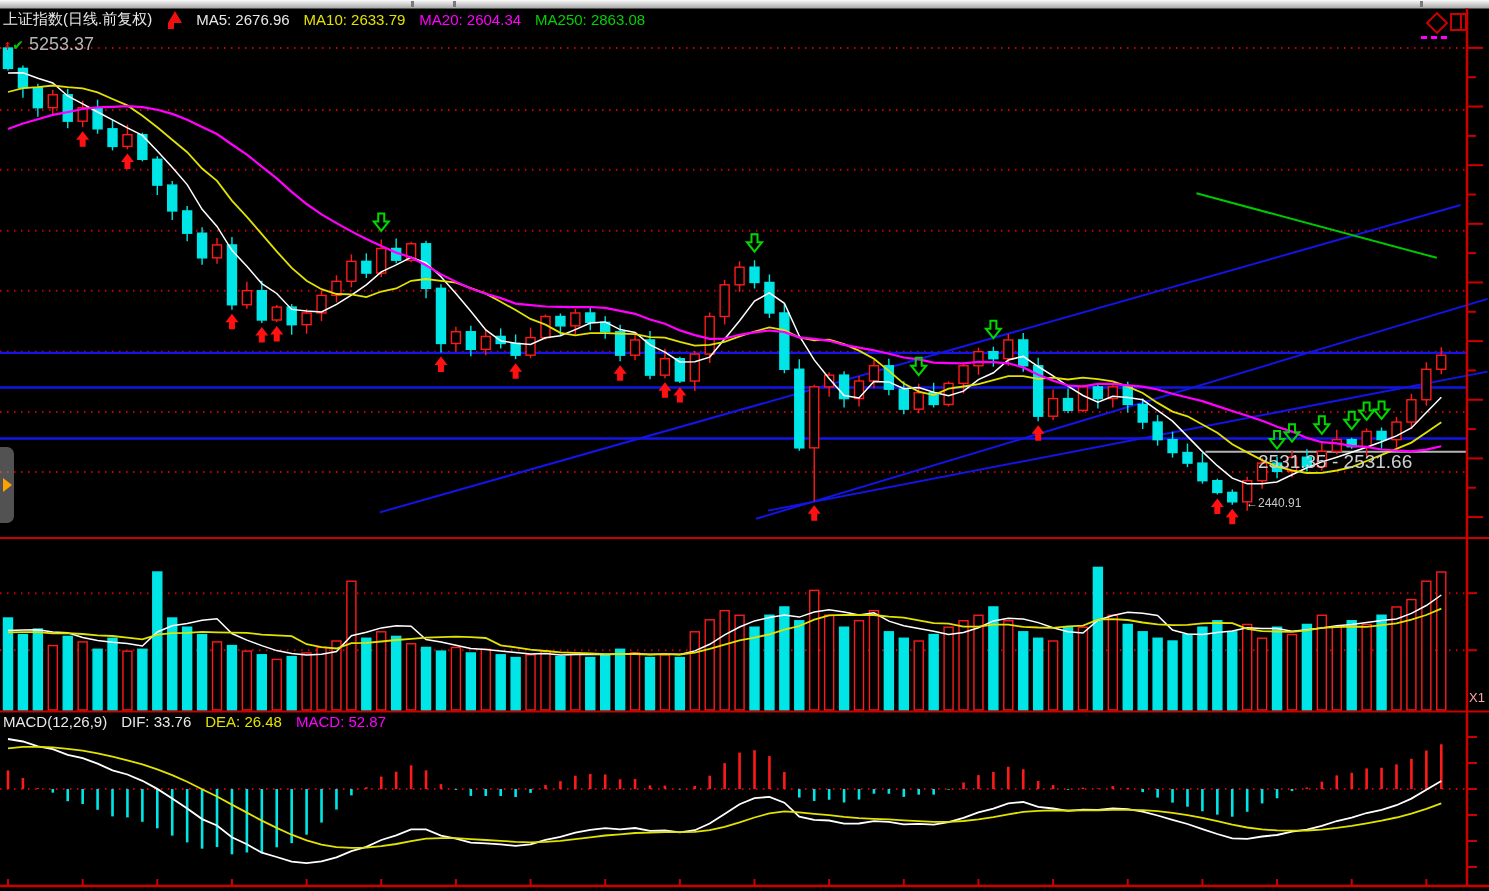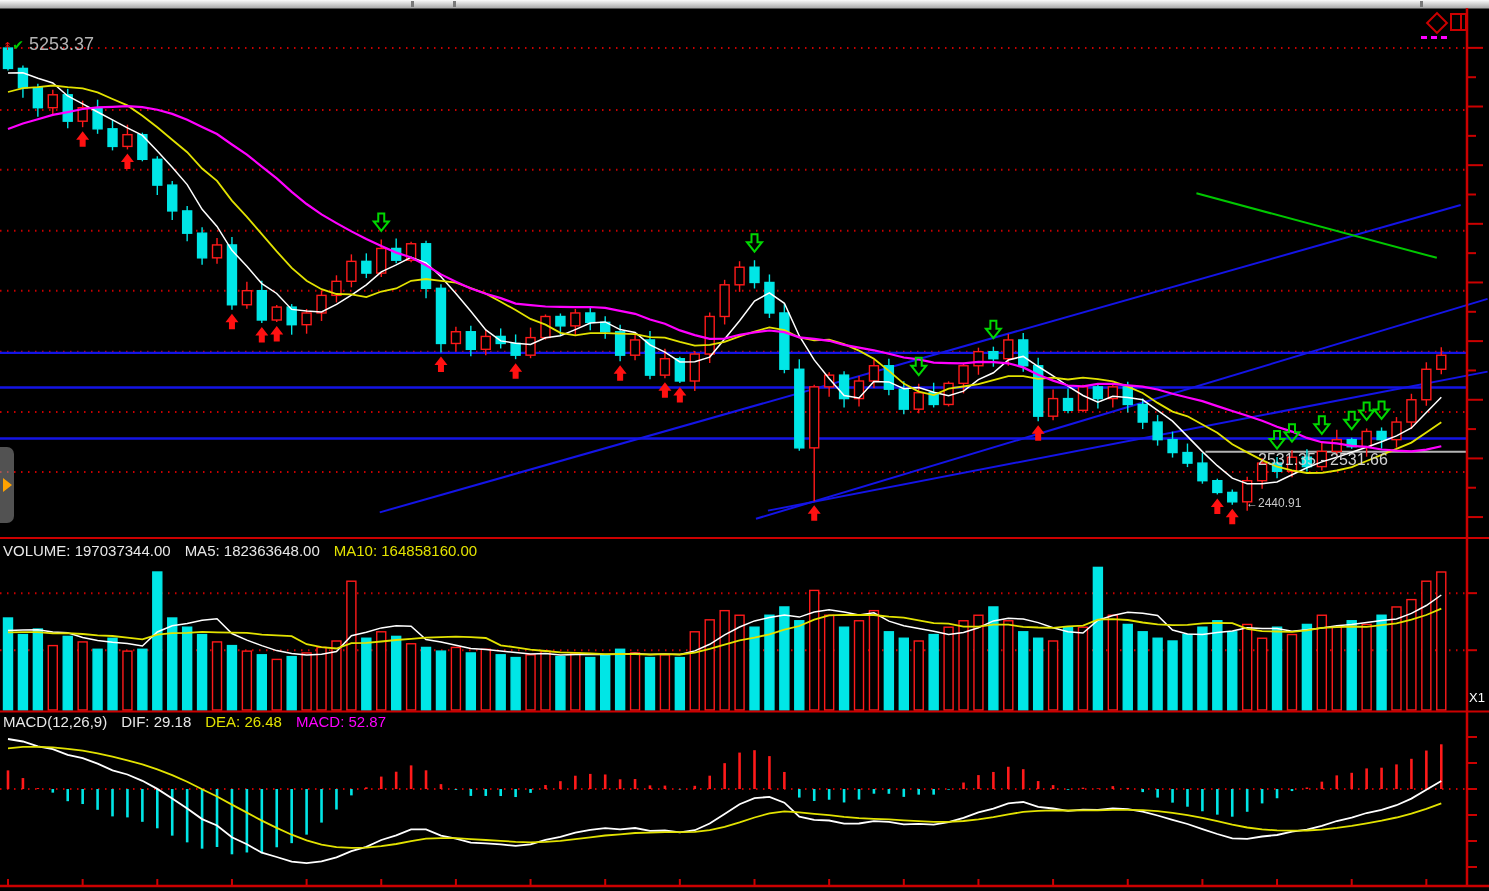--- a/index.html
+++ b/index.html
@@ -23,23 +23,23 @@
   .arrow-up-red{display:inline-block;width:0;height:0;margin:0 2px;
     border-left:7px solid transparent;border-right:7px solid transparent;
     border-bottom:12px solid #ee1111;position:relative;top:-2px;}
   .arrow-stem{display:inline-block;width:6px;height:6px;background:#ee1111;
     margin-left:-16px;margin-right:8px;position:relative;top:4px;}
   
   .anno{position:absolute;white-space:nowrap;}
   #high-label{left:3px;top:34px;font-size:18px;color:#b4b4b4;}
   #high-label .chk{color:#00cc00;font-size:14px;}
   #high-label .mini{color:#ee1111;font-size:11px;}
-  #range-label{left:1258px;top:451px;font-size:16px;color:#cfcfcf;}
+  #range-label{left:1258px;top:451px;font-size:19px;color:#cfcfcf;}
   #low-label{left:1246px;top:496px;font-size:12px;color:#c8c8c8;}
-  #x1-label{left:1469px;top:690px;font-size:13px;color:#ffffff;}
+  #x1-label{left:1469px;top:690px;font-size:13px;color:#fca5a5;}
   
   #tr-icons{position:absolute;left:1420px;top:10px;width:60px;height:32px;}
   #diamond{position:absolute;left:9px;top:5px;width:12px;height:12px;
     border:2px solid #cc0000;transform:rotate(45deg);}
   #winicon{position:absolute;left:30px;top:3px;width:13px;height:14px;
     border:2px solid #cc0000;}
   #winicon:after{content:"";position:absolute;left:8px;top:0;width:2px;height:14px;
     background:#cc0000;}
   .mdot{position:absolute;top:26px;width:6px;height:3px;background:#ff00ff;}
   
@@ -664,38 +664,41 @@
         <line x1="978.4499999999998" y1="879" x2="978.4499999999998" y2="886" stroke="#cc0000" stroke-width="2"></line>
         <line x1="1053.1" y1="879" x2="1053.1" y2="886" stroke="#cc0000" stroke-width="2"></line>
         <line x1="1127.75" y1="879" x2="1127.75" y2="886" stroke="#cc0000" stroke-width="2"></line>
         <line x1="1202.4" y1="879" x2="1202.4" y2="886" stroke="#cc0000" stroke-width="2"></line>
         <line x1="1277.0500000000002" y1="879" x2="1277.0500000000002" y2="886" stroke="#cc0000" stroke-width="2"></line>
         <line x1="1351.7000000000003" y1="879" x2="1351.7000000000003" y2="886" stroke="#cc0000" stroke-width="2"></line>
         <line x1="1426.3500000000004" y1="879" x2="1426.3500000000004" y2="886" stroke="#cc0000" stroke-width="2"></line>
       </g>
     </svg>
 
+  <div id="main-header" class="hdr">
+    <span class="c-white">上证指数(日线.前复权)</span>
+    <span><span class="arrow-up-red"></span><span class="arrow-stem"></span></span>
+    <span class="c-white">MA5: 2676.96</span>
+    <span class="c-yellow">MA10: 2633.79</span>
+    <span class="c-magenta">MA20: 2604.34</span>
+    <span class="c-green">MA250: 2863.08</span>
+  </div>
 
   <div id="high-label" class="anno">
     <span class="mini">↟</span><span class="chk">✔</span>
     <span>5253.37</span>
   </div>
 
   <div id="range-label" class="anno">2531.35 - 2531.66</div>
   <div id="low-label" class="anno">←2440.91</div>
 
-  <div id="vol-header" class="hdr">
-    <span class="c-white">VOLUME: 197037344.00</span>
-    <span class="c-white">MA5: 182363648.00</span>
-    <span class="c-yellow">MA10: 164858160.00</span>
-  </div>
 
   <div id="macd-header" class="hdr">
     <span class="c-white">MACD(12,26,9)</span>
-    <span class="c-white">DIF: 29.18</span>
+    <span class="c-white">DIF: 33.76</span>
     <span class="c-yellow">DEA: 26.48</span>
     <span class="c-magenta">MACD: 52.87</span>
   </div>
 
   <div id="x1-label" class="anno">X1</div>
 
   <div id="tr-icons">
     <div id="diamond"></div>
     <div id="winicon"></div>
     <div class="mdot" style="left:1px"></div>

